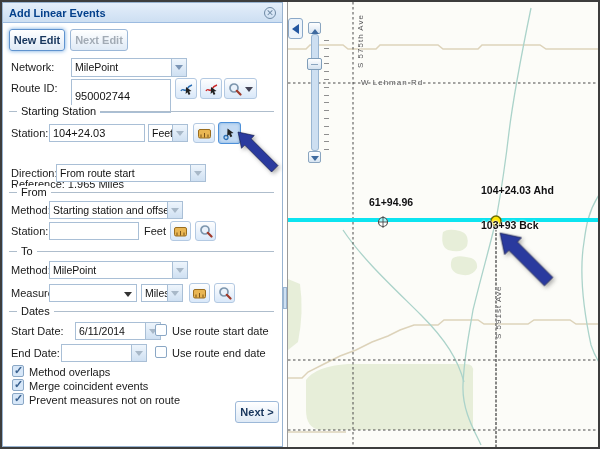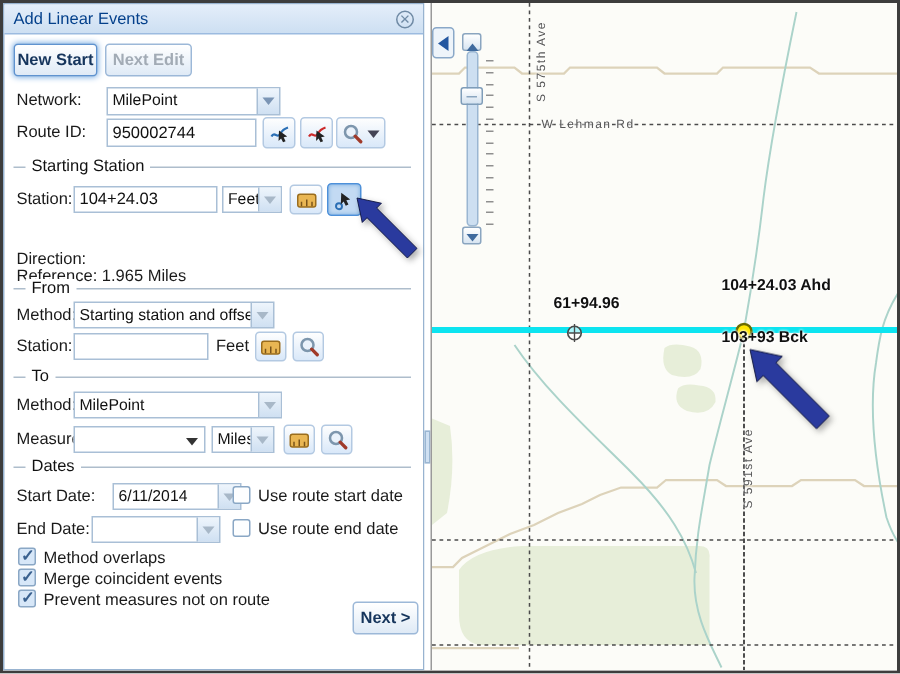--- a/index.html
+++ b/index.html
@@ -6,33 +6,33 @@
   body { background:#e8e8e8; font-family:"Liberation Sans", sans-serif; }
   .app { position:relative; width:600px; height:449px; background:#fff;
          border:2px solid #3d3d3d; overflow:hidden; }
 
   
   .panel { position:absolute; left:0; top:0; width:281px; height:445px;
            background:#fff; border:1px solid #98b3d0; }
   .panel-header { position:absolute; left:0; top:0; right:0; height:20px;
     background:linear-gradient(#e4eefa,#cddff2); border-bottom:1px solid #9cbbe0;
     display:flex; align-items:center; padding:0 6px; }
-  .panel-title { font-size:11px; font-weight:normal; color:var(--header-text,#04408b); flex:1; }
+  .panel-title { font-size:11px; font-weight:bold; color:var(--header-text,#04408b); flex:1; }
   .close-btn { width:12px; height:12px; border:1px solid #6f8aa5; border-radius:50%;
     color:#6f8aa5; font-size:9px; line-height:10px; text-align:center; cursor:pointer; }
 
   .row { position:absolute; font-size:11px; color:#1a1a1a; }
 
   .btn { position:absolute; height:22px; border:1px solid #9cb8d8; border-radius:3px;
     background:linear-gradient(#ffffff,#dfeaf6); font-family:"Liberation Sans",sans-serif;
     font-size:11px; font-weight:bold; color:#16355c; text-align:center; line-height:20px; cursor:pointer; }
   .btn.focused { box-shadow:0 0 4px #6ea6e0; border-color:#5f93cf; }
   .btn.disabled { color:#a2abb5; cursor:default; }
 
-  input.txt { position:absolute; height:19px; border:1px solid #a9bfd6; font-size:11px;
+  input.txt { position:absolute; height:34px; border:1px solid #a9bfd6; font-size:11px;
     padding:0 3px; color:#111; background:#fff; font-family:"Liberation Sans",sans-serif; }
 
   .combo { position:absolute; height:19px; display:flex; border:1px solid #a9bfd6; background:#fff; }
   .combo .field { flex:1; font-size:10.5px; color:#111; padding:2px 3px 0 3px; overflow:hidden; white-space:nowrap; }
   .combo .trig { width:15px; background:linear-gradient(#eef5fc,#cfe0f2); border-left:1px solid #a9bfd6;
     display:flex; align-items:center; justify-content:center; cursor:pointer; }
   .combo .trig::after { content:""; border:4px solid transparent; border-top:5px solid #7b95b5; margin-top:4px; }
   .combo .trig.dim::after { border-top-color:#a8b8c8; }
   .arrow-black { position:absolute; right:4px; top:7px; border:4px solid transparent; border-top:5px solid #333; }
 
@@ -92,21 +92,21 @@
 <body>
 
 <div class="app">
 
   <div class="panel">
     <div class="panel-header">
       <span class="panel-title">Add Linear Events</span>
       <span class="close-btn">✕</span>
     </div>
 
-    <div class="btn focused" style="left:6px;top:26px;width:56px;">New Start</div>
+    <div class="btn focused" style="left:6px;top:26px;width:56px;">New Edit</div>
     <div class="btn disabled" style="left:67px;top:26px;width:58px;">Next Edit</div>
 
     <div class="row" style="left:8px;top:58px;">Network:</div>
     <div class="combo" style="left:68px;top:55px;width:116px;">
       <div class="field">MilePoint</div>
       <div class="trig"></div>
     </div>
 
     <div class="row" style="left:8px;top:79px;">Route ID:</div>
     <input class="txt" style="left: 68px; top: 76px; width: 100px;" value="950002744">
@@ -146,20 +146,24 @@
         </svg>
     </div>
     <div class="ibtn pressed" style="left:215px;top:119px;width:23px;height:22px;">
       <svg width="15" height="15">
           <circle cx="4" cy="11.5" r="2" fill="none" stroke="#2b6fb5" stroke-width="1.3"></circle>
           <path d="M5.5,2.5 l6,4.5 -2.6,0.5 1.4,2.8 -1.8,0.9 -1.4,-2.8 -1.9,1.9 z" fill="#222"></path>
         </svg>
     </div>
     <div class="row" style="left:8px;top:147px;margin-top:28px;">Reference: 1.965 Miles</div>
     <div class="row" style="left:8px;top:164px;">Direction:</div>
+    <div class="combo" style="left:53px;top:161px;width:150px;height:18px;">
+      <div class="field">From route start</div>
+      <div class="trig dim"></div>
+    </div>
 
     <div class="sep" style="top:189px;">
       <span>From</span>
     </div>
     <div class="row" style="left:8px;top:201px;">Method:</div>
     <div class="combo" style="left:46px;top:198px;width:134px;height:18px;">
       <div class="field">Starting station and offset</div>
       <div class="trig dim"></div>
     </div>
     <div class="row" style="left:8px;top:222px;">Station:</div>

